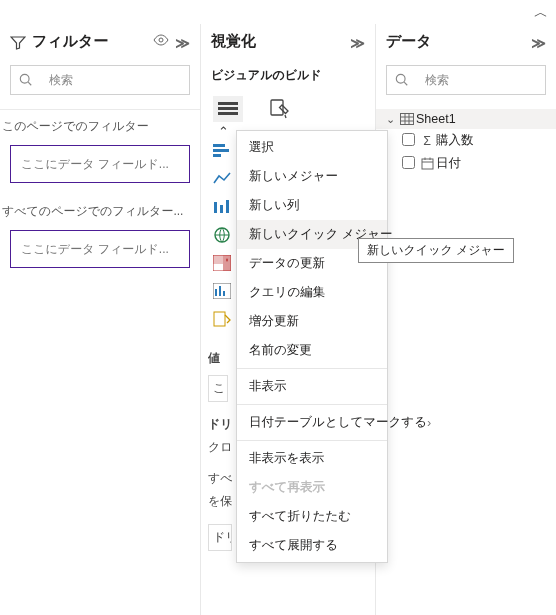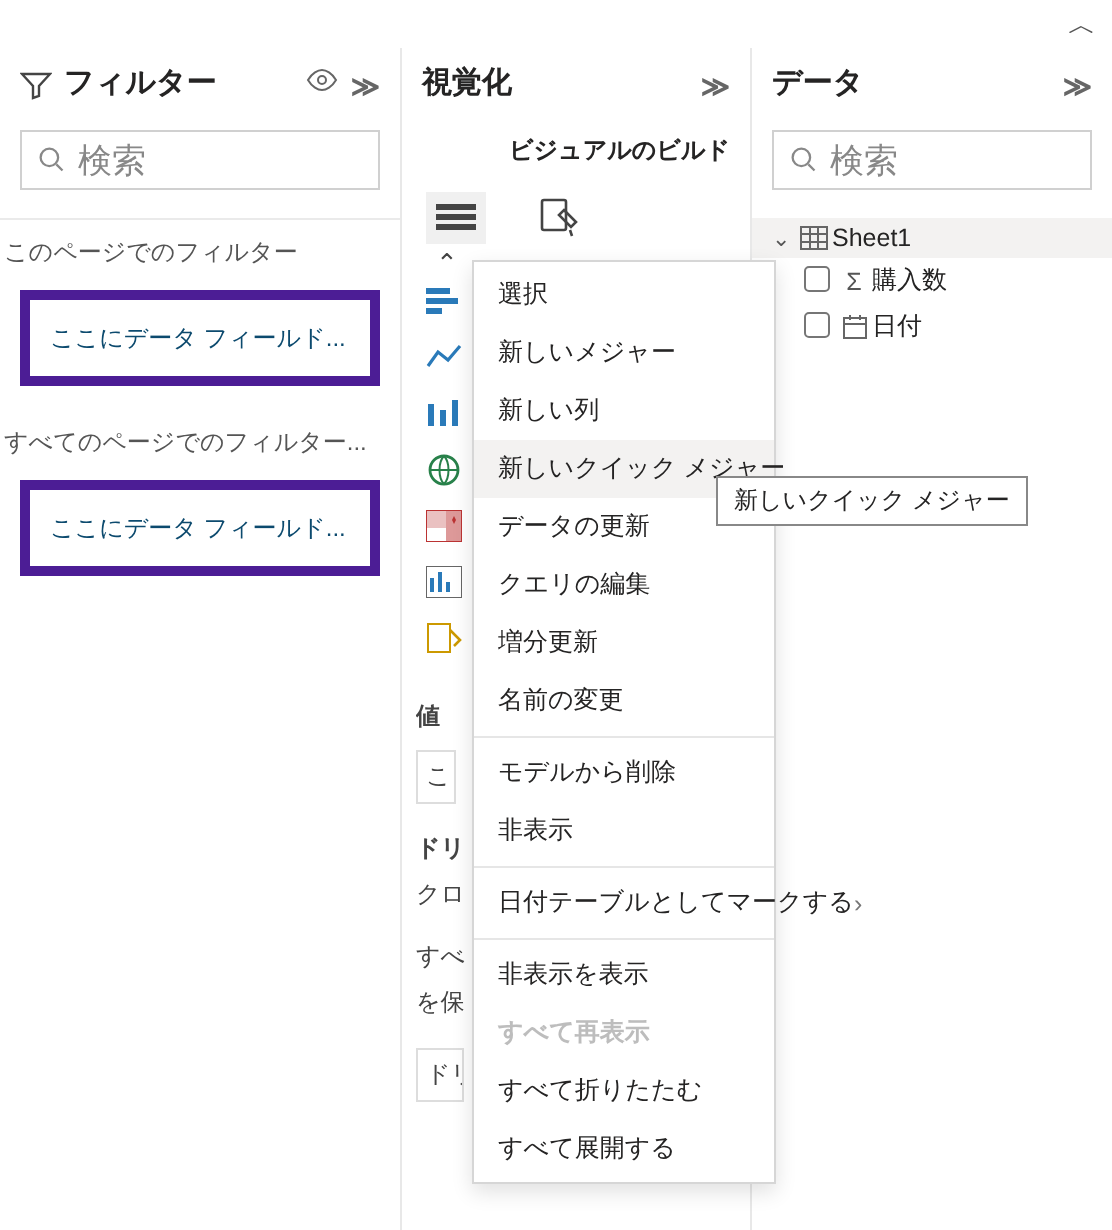--- a/index.html
+++ b/index.html
@@ -8,25 +8,25 @@
 .columns { display: flex; height: 100%; padding-top: 24px; }
 .col { border-left: 1px solid #e8e8e8; display: flex; flex-direction: column; padding: 0; }
 .col.filters { width: 200px; border-left: none; }
 .col.visuals { width: 175px; }
 .col.data { flex: 1; }
 .pane-header { display: flex; align-items: flex-end; padding: 8px 10px 10px 10px; font-weight: 600; font-size: 15px; }
 .pane-header .spacer { flex: 1; }
 .pane-header .eye, .pane-header .chev { color: #666; font-size: 14px; margin-left: 6px; cursor: pointer; }
 .search-box { margin: 4px 10px 12px 10px; border: 1px solid #d0d0d0; border-radius: 0; display: flex; align-items: center; height: 30px; padding: 0 8px; color: #888; }
 .search-box svg { flex-shrink: 0; }
-.search-box span { margin-left: 6px; font-size: 17px; }
+.search-box span { margin-left: 16px; font-size: 12px; }
 .thin-divider { height: 1px; background: #eaeaea; margin: 2px 0; }
 .section-label { font-size: 12px; color: #555; padding: 6px 10px 6px 2px; white-space: nowrap; overflow: hidden; text-overflow: ellipsis; }
-.dropzone { margin: 4px 10px 14px 10px; border: 5px solid #4c1d95; height: 48px; display: flex; align-items: center; padding: 0 10px; color: #0c4a6e; font-size: 12px; white-space: nowrap; overflow: hidden; text-overflow: ellipsis; }
-.sub-title { font-size: 12px; font-weight: 600; padding: 6px 10px 8px 10px; text-align: right; }
+.dropzone { margin: 4px 10px 14px 10px; border: 1px solid #4c1d95; height: 38px; display: flex; align-items: center; padding: 0 10px; color: #737373; font-size: 12px; white-space: nowrap; overflow: hidden; text-overflow: ellipsis; }
+.sub-title { font-size: 12px; font-weight: 600; padding: 6px 10px 8px 10px; }
 .build-icons { display: flex; gap: 22px; padding: 4px 12px 10px 12px; }
 .build-icon { width: 30px; height: 26px; display: flex; align-items: center; justify-content: center; cursor: pointer; position: relative; }
 .build-icon.active { background: #f0f0f0; }
 .chevd { position: absolute; left: 14px; top: 124px; font-size: 13px; color: #444; }
 .chart-icons { position: absolute; left: 208px; top: 140px; display: flex; flex-direction: column; gap: 6px; width: 28px; align-items: center; }
 .chart-icons .ci { width: 22px; height: 22px; display: flex; align-items: center; justify-content: center; cursor: pointer; }
 .truncated-labels { position: absolute; left: 208px; top: 350px; width: 40px; font-size: 12px; color: #444; display: flex; flex-direction: column; gap: 6px; }
 .truncated-labels div { white-space: nowrap; overflow: hidden; }
 .context-menu { position: absolute; left: 236px; top: 130px; width: 152px; background: #fff; border: 1px solid #d6d6d6; box-shadow: 0 4px 10px rgba(0,0,0,0.12); z-index: 50; padding: 2px 0; }
 .context-menu .mi { font-size: 12.5px; padding: 6px 12px; white-space: nowrap; cursor: pointer; display: flex; align-items: center; justify-content: space-between; }
@@ -233,23 +233,20 @@
       <span>クエリの編集</span>
     </div>
   <div class="mi">
       <span>増分更新</span>
     </div>
   <div class="mi">
       <span>名前の変更</span>
     </div>
   <div class="sep"></div>
   <div class="mi">
-      <span>モデルから削除</span>
-    </div>
-  <div class="mi">
       <span>非表示</span>
     </div>
   <div class="sep"></div>
   <div class="mi">
       <span>日付テーブルとしてマークする</span>
       <span style="color:#777">›</span>
     </div>
   <div class="sep"></div>
   <div class="mi">
       <span>非表示を表示</span>

